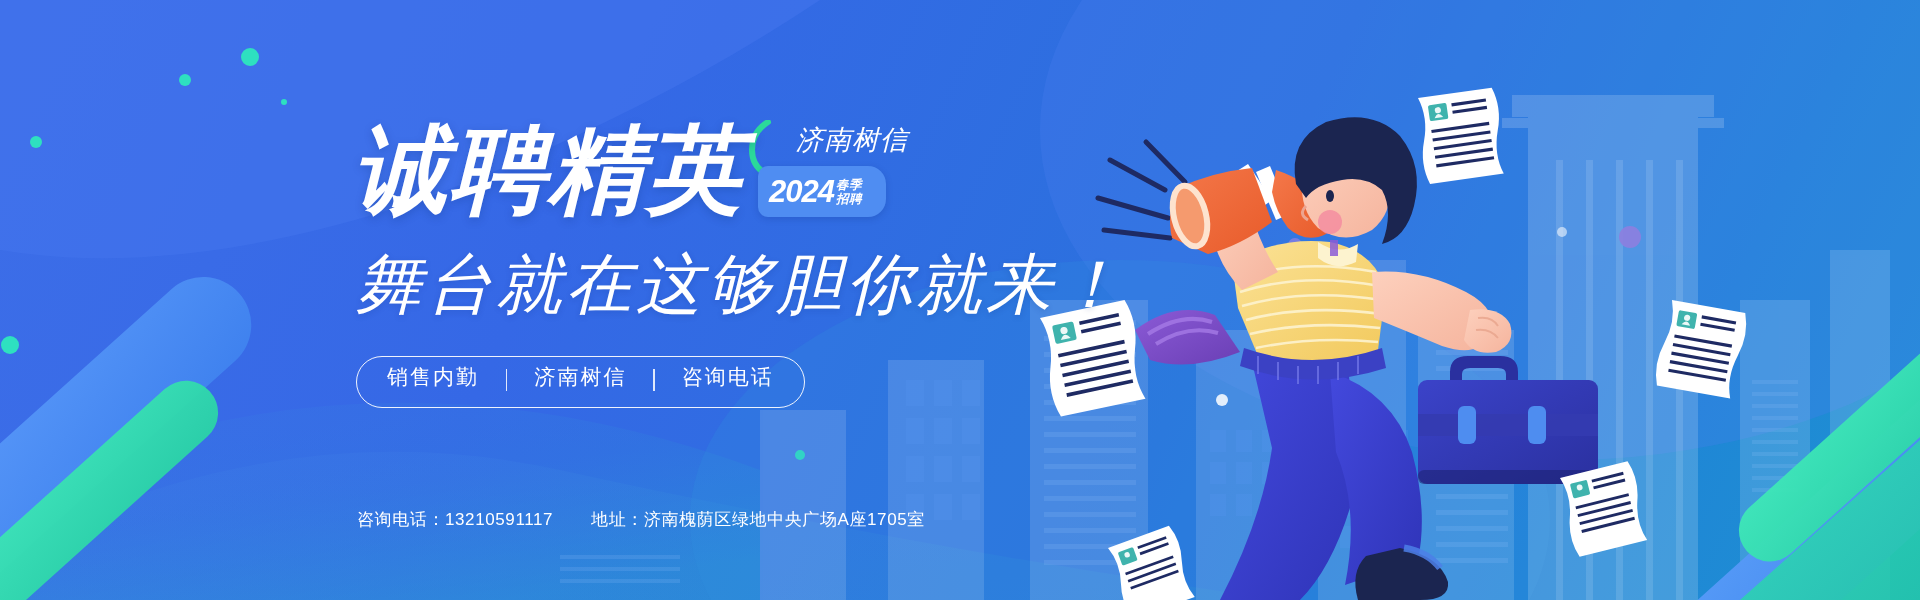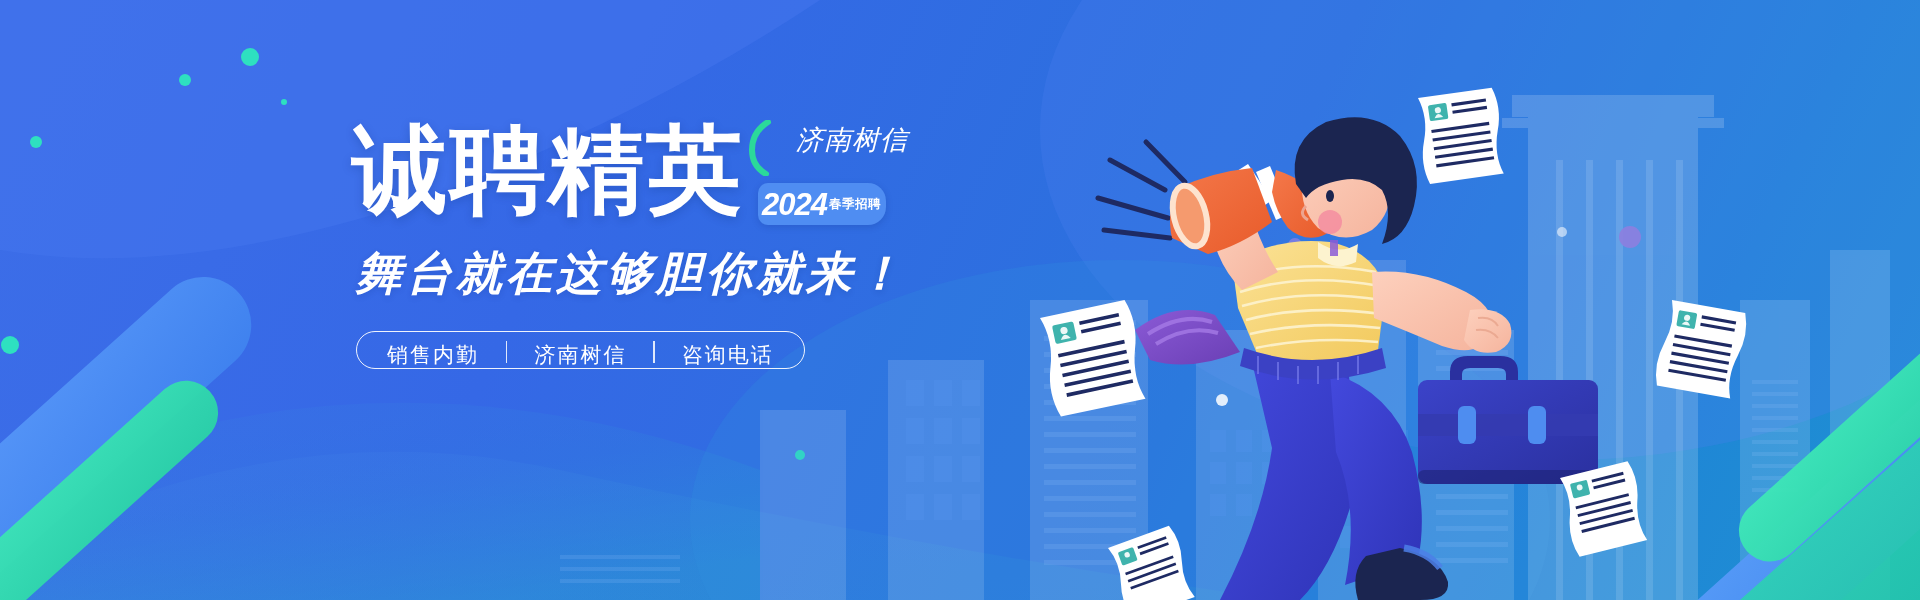--- a/index.html
+++ b/index.html
@@ -26,20 +26,21 @@
     width: 700px;
     z-index: 40;
   }
   .headline-row {
     display: flex;
     align-items: flex-start;
   }
   .headline {
     font-size: 96px;
     font-weight: bold;
+    font-style: italic;
     color: #ffffff;
     letter-spacing: 2px;
     line-height: 1.08;
     text-shadow: 0 3px 10px rgba(10,40,110,0.22);
     white-space: nowrap;
     text-align: center;
   }
   .badge-group {
     position: relative;
     margin-left: 14px;
@@ -51,74 +52,77 @@
     font-style: italic;
     color: #ffffff;
     letter-spacing: 1px;
     white-space: nowrap;
     margin-left: 8px;
     line-height: 1.2;
     text-align: right;
   }
   .year-badge {
     position: relative;
-    margin-top: 27px;
+    margin-top: 10px;
     background: #4f8df2;
     border-radius: 10px 18px 18px 10px;
-    height: 42px;
+    height: 51px;
     width: 128px;
     display: flex;
     align-items: center;
-    padding-left: 4px;
+    padding-left: 11px;
     box-shadow: 0 2px 7px rgba(12,40,110,0.18);
   }
   .year-num {
     font-size: 31px;
     font-weight: bold;
     font-style: italic;
     color: #ffffff;
     line-height: 1;
     letter-spacing: -1px;
   }
   .season-stack {
     margin-left: 2px;
     display: flex;
+    flex-direction: column;
     justify-content: center;
+    font-style: italic;
     color: #ffffff;
     font-size: 12.5px;
     font-weight: bold;
     line-height: 1.12;
     letter-spacing: 0.5px;
   }
   .green-hook {
     position: absolute;
     left: -12px; top: -4px;
     width: 26px; height: 56px;
     z-index: -1;
   }
   .subheadline {
     margin-top: 18px;
     margin-left: 4px;
-    font-size: 46px;
+    font-size: 66px;
     font-style: italic;
-    font-weight: 700;
+    font-weight: 400;
     color: #ffffff;
     letter-spacing: 4px;
     white-space: nowrap;
     text-shadow: 0 2px 6px rgba(10,40,110,0.16);
+    text-align: center;
   }
   .tags-pill {
     margin-top: 26px;
     margin-left: 4px;
     display: inline-flex;
-    align-items: flex-start;
+    align-items: flex-end;
     border: 1.6px solid rgba(255,255,255,0.92);
     border-radius: 40px;
-    height: 38px;
-    padding: 9px 30px;
+    height: 52px;
+    padding: 16px 30px;
   }
   .tag-item {
     font-size: 21px;
     color: #ffffff;
     letter-spacing: 2px;
     white-space: nowrap;
   }
   .tag-sep {
     width: 1.4px;
     height: 22px;
@@ -550,14 +554,21 @@
 
     <div class="tags-pill">
       <span class="tag-item">销售内勤</span>
       <span class="tag-sep"></span>
       <span class="tag-item">济南树信</span>
       <span class="tag-sep"></span>
       <span class="tag-item">咨询电话</span>
     </div>
   </div>
 
+  <div class="contact-row">
+    <span class="contact-item">咨询电话：</span>
+    <span class="contact-item">13210591117</span>
+    <span class="contact-gap"></span>
+    <span class="contact-item">地址：</span>
+    <span class="contact-item">济南槐荫区绿地中央广场A座1705室</span>
+  </div>
 
 </div>
 
 </body></html>

